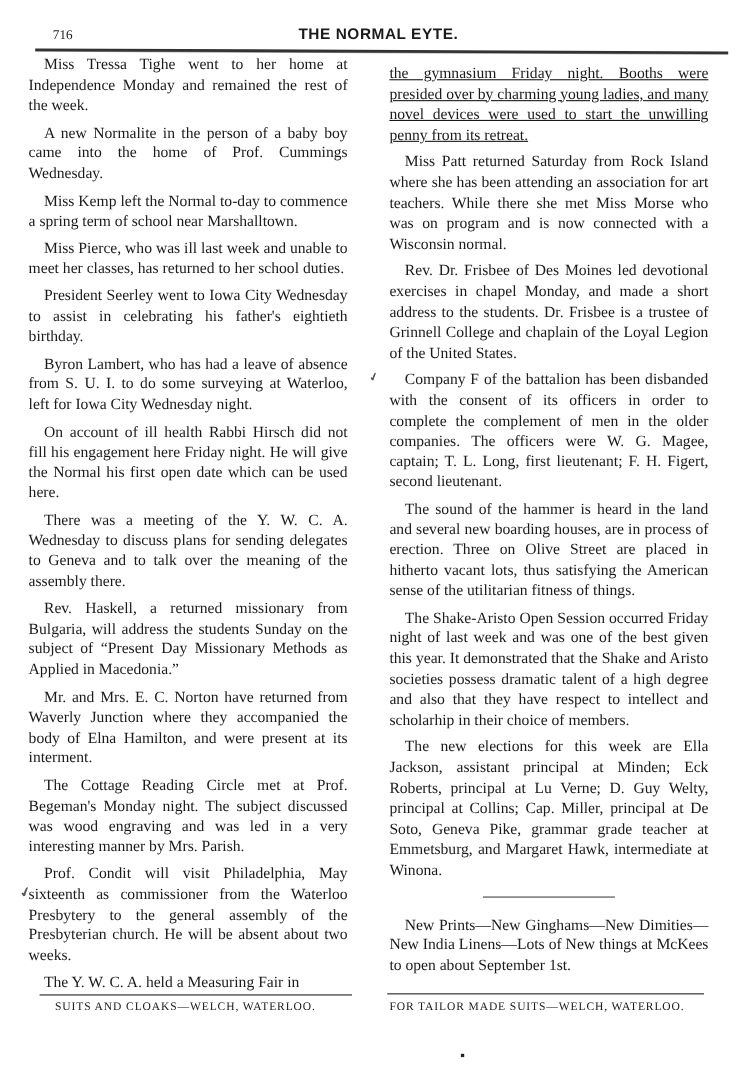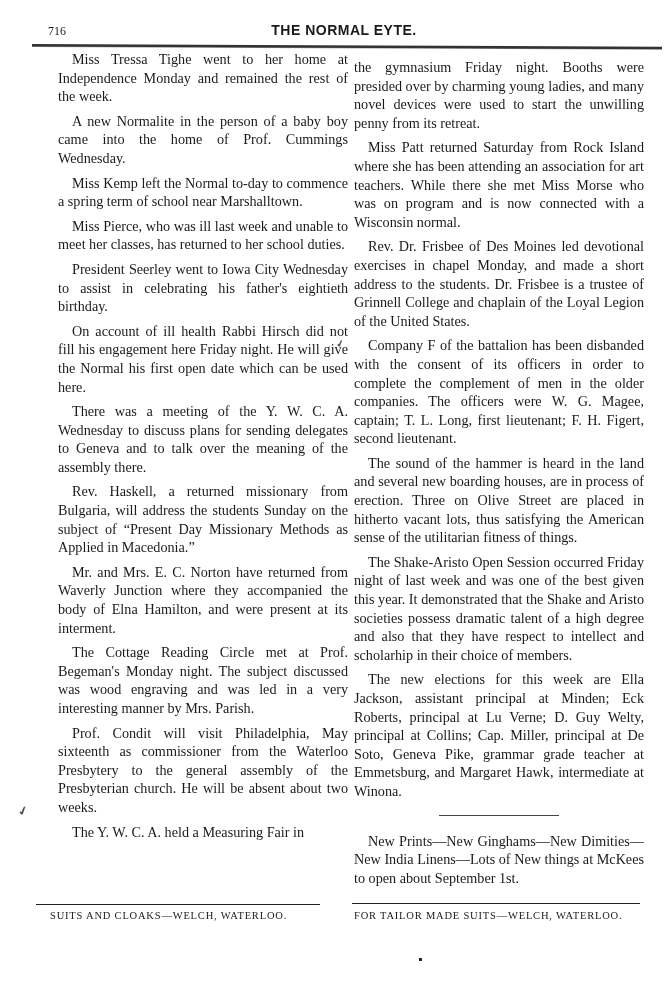--- a/index.html
+++ b/index.html
@@ -20,24 +20,24 @@
     .head-rule {
       position: absolute; left: 32px; top: 44px; width: 630px; height: 3px;
       background: linear-gradient(to bottom, #333 0, #333 2px, #999 3px);
       transform: rotate(0.25deg); transform-origin: left center;
     }
     .column {
       position: absolute; top: 50px; width: 290px;
       font-family: "Liberation Serif", serif; font-size: 14.2px; line-height: 18.6px;
       text-align: justify;
     }
-    .col-left { left: 58px; }
+    .col-left { left: 26px; }
     .col-right { left: 354px; top: 58px; }
     .para { margin: 0 0 6px 0; text-indent: 14px; }
-    .para-cont { text-indent: 0; }
+    .para-cont { text-indent: 0; text-decoration: underline; }
     .sep {
       width: 120px; height: 1px; background: #444; margin: 14px auto 16px auto;
     }
     .foot-rule {
       position: absolute; height: 1px; background: #222;
     }
     .foot-left-rule { left: 36px; top: 904px; width: 284px; }
     .foot-right-rule { left: 352px; top: 903px; width: 288px; }
     .footer-ad {
       position: absolute; top: 910px;
@@ -58,20 +58,21 @@
 <div class="page-number">716</div>
 <div class="running-head">THE NORMAL EYTE.</div>
 <div class="head-rule"></div>
 
 <div class="column col-left">
   <p class="para">Miss Tressa Tighe went to her home at Independence Monday and remained the rest of the week.</p>
   <p class="para">A new Normalite in the person of a baby boy came into the home of Prof. Cummings Wednesday.</p>
   <p class="para">Miss Kemp left the Normal to-day to commence a spring term of school near Marshalltown.</p>
   <p class="para">Miss Pierce, who was ill last week and unable to meet her classes, has returned to her school duties.</p>
   <p class="para">President Seerley went to Iowa City Wednesday to assist in celebrating his father's eightieth birthday.</p>
+  <p class="para">Byron Lambert, who has had a leave of absence from S. U. I. to do some surveying at Waterloo, left for Iowa City Wednesday night.</p>
   <p class="para">On account of ill health Rabbi Hirsch did not fill his engagement here Friday night. He will give the Normal his first open date which can be used here.</p>
   <p class="para">There was a meeting of the Y. W. C. A. Wednesday to discuss plans for sending delegates to Geneva and to talk over the meaning of the assembly there.</p>
   <p class="para">Rev. Haskell, a returned missionary from Bulgaria, will address the students Sunday on the subject of “Present Day Missionary Methods as Applied in Macedonia.”</p>
   <p class="para">Mr. and Mrs. E. C. Norton have returned from Waverly Junction where they accompanied the body of Elna Hamilton, and were present at its interment.</p>
   <p class="para">The Cottage Reading Circle met at Prof. Begeman's Monday night. The subject discussed was wood engraving and was led in a very interesting manner by Mrs. Parish.</p>
   <p class="para">Prof. Condit will visit Philadelphia, May sixteenth as commissioner from the Waterloo Presbytery to the general assembly of the Presbyterian church. He will be absent about two weeks.</p>
   <p class="para">The Y. W. C. A. held a Measuring Fair in</p>
 </div>
 
 <div class="column col-right">

